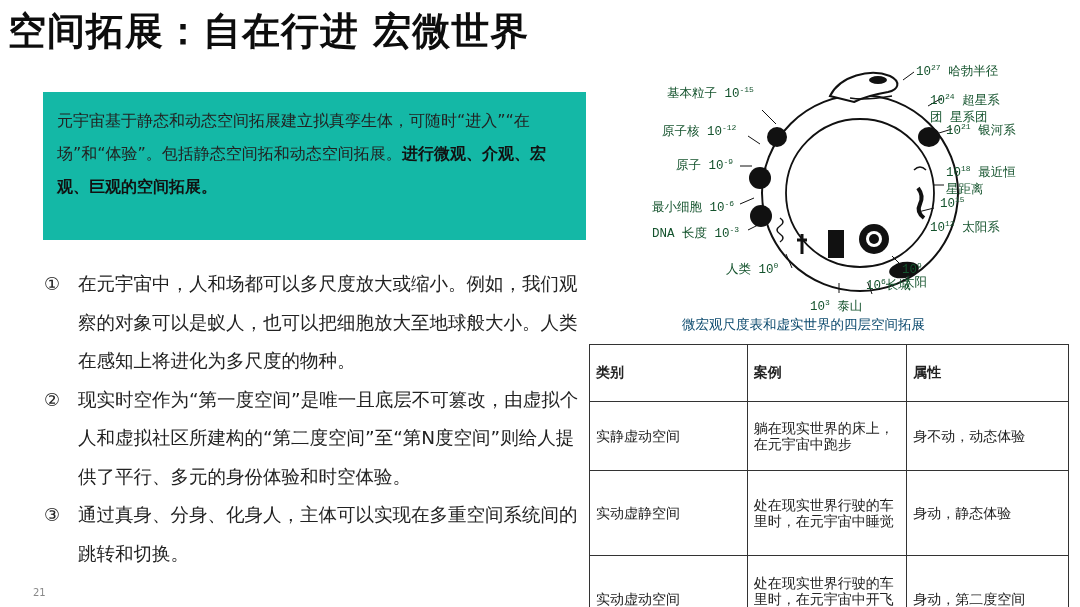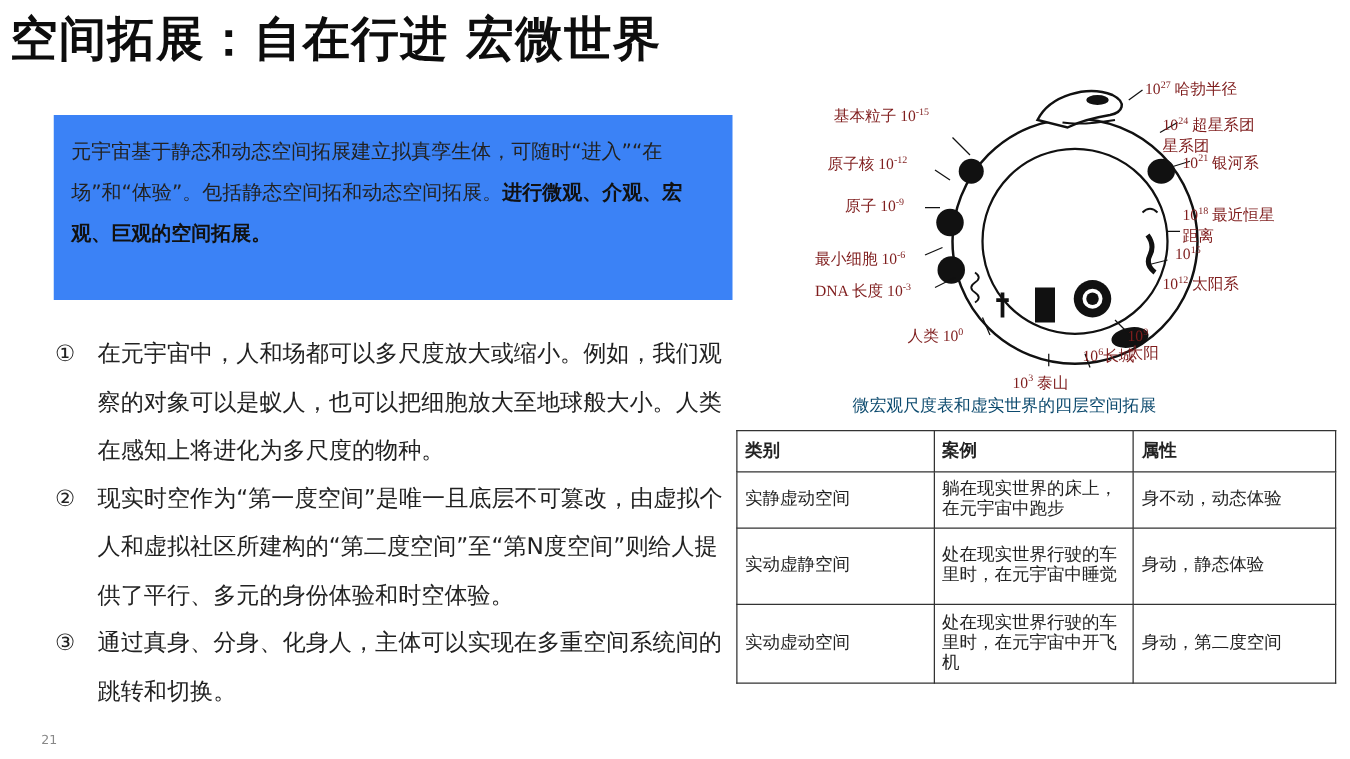--- a/index.html
+++ b/index.html
@@ -7,52 +7,52 @@
     width: 1080px; height: 607px; background: #ffffff; position: relative; overflow: hidden;
     font-family: "DejaVu Sans", "Liberation Sans", sans-serif; color: #222;
   }
   .title {
     position: absolute; left: 8px; top: 6px;
     font-size: 38px; font-weight: bold; color: #0d0d0d; letter-spacing: 1px;
     font-family: "DejaVu Sans", sans-serif;
   }
   .intro-box {
     position: absolute; left: 43px; top: 92px; width: 543px; height: 148px;
-    background: #3b82f6; box-sizing: border-box; padding: 12px 14px 0 14px;
+    background: #14b8a6; box-sizing: border-box; padding: 12px 14px 0 14px;
     font-size: 16px; line-height: 33px; color: #222;
   }
   .intro-box b { font-weight: bold; color: #111; }
   .points {
     position: absolute; left: 44px; top: 265px; width: 545px;
     font-size: 18.5px; line-height: 38.5px; color: #222;
   }
   .point { display: flex; align-items: flex-start; }
   .point .num { width: 34px; flex: 0 0 34px; font-size: 18px; }
   .point .txt { flex: 1; }
   .page-num {
     position: absolute; left: 33px; top: 587px; font-size: 10px; color: #888;
   }
   .diagram {
     position: absolute; left: 640px; top: 58px; width: 420px; height: 255px;
   }
   .diagram svg { position: absolute; left: 0; top: 0; }
   .lbl {
-    position: absolute; font-family: Liberation Serif, serif;
-    font-size: 12.5px; color: #7f1d1d; white-space: nowrap; line-height: 1;
+    position: absolute; font-family: Liberation Mono, monospace;
+    font-size: 12.5px; color: #14532d; white-space: nowrap; line-height: 1;
   }
   .lbl sup { font-size: 8px; }
   .caption {
     position: absolute; left: 682px; top: 316px; font-size: 13.5px; color: #0c4a6e;
   }
   table.space-table {
     position: absolute; left: 589px; top: 344px; width: 480px;
     border-collapse: collapse; font-size: 14px; color: #222;
   }
   .space-table th, .space-table td {
-    border: 1.5px solid #333; text-align: left; padding: 2px 6px; vertical-align: middle; font-family: Liberation Serif, serif;
+    border: 1.5px solid #333; text-align: left; padding: 14px 6px; vertical-align: middle;
   }
   .space-table th { font-weight: bold; height: 28px; }
   .space-table td { line-height: 16px; }
   .space-table col.c1 { width: 158px; }
   .space-table col.c2 { width: 160px; }
   .space-table col.c3 { width: 162px; }
   .r1 td { height: 40px; }
   .r2 td { height: 40px; }
   .r3 td { height: 56px; }
   .r4 td { height: 58px; }

